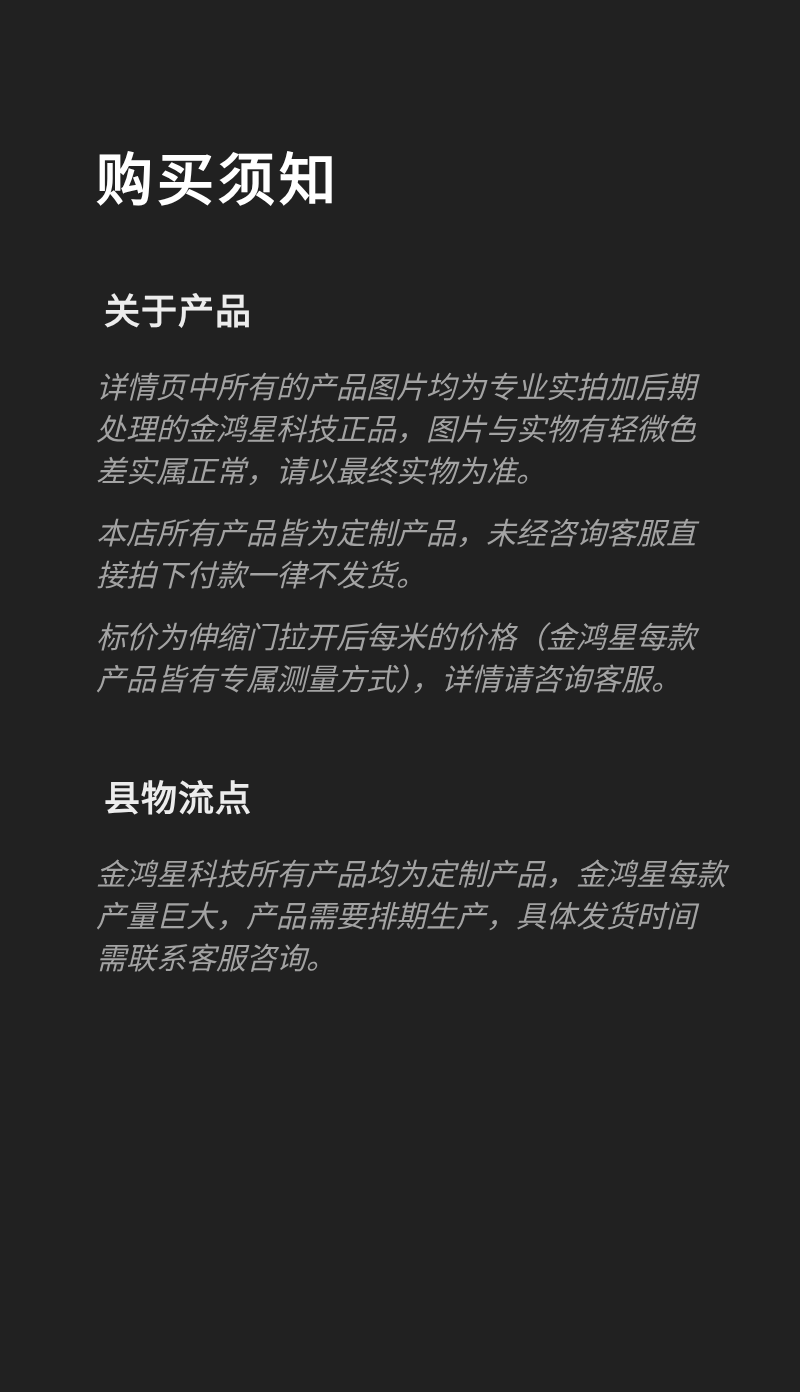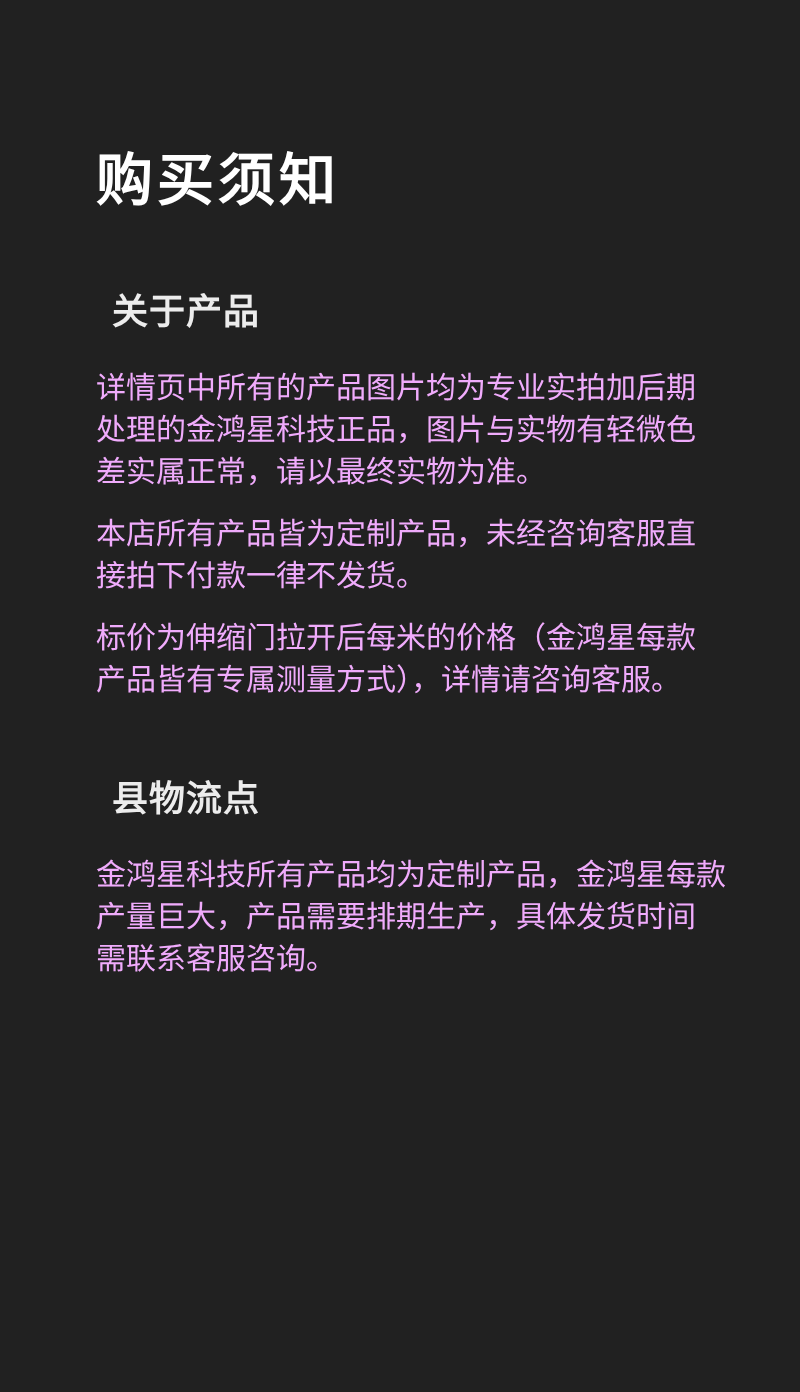--- a/index.html
+++ b/index.html
@@ -22,36 +22,37 @@
   }
   .page-title {
     margin: 0;
     color: #ffffff;
     font-size: 57px;
     font-weight: 800;
     line-height: 1.15;
     letter-spacing: 4px;
   }
   .section-heading {
-    margin: 76px 0 34px 16px;
+    margin: 76px 0 34px 8px;
     color: #ececec;
     font-size: 36px;
     font-weight: 700;
     line-height: 1.2;
     letter-spacing: 1px;
   }
   .body-paragraph {
     margin: 0 0 20px 0;
-    color: #f0abfc;
+    color: #a3a3a3;
     font-size: 30px;
     font-weight: 400;
     line-height: 42px;
     letter-spacing: 0;
     white-space: pre-line;   
     width: 640px;
+    font-style: italic;
   }
 </style>
 </head>
 <body>
 
 <div class="page">
 
   <h1 class="page-title">购买须知</h1>
 
   <section>

